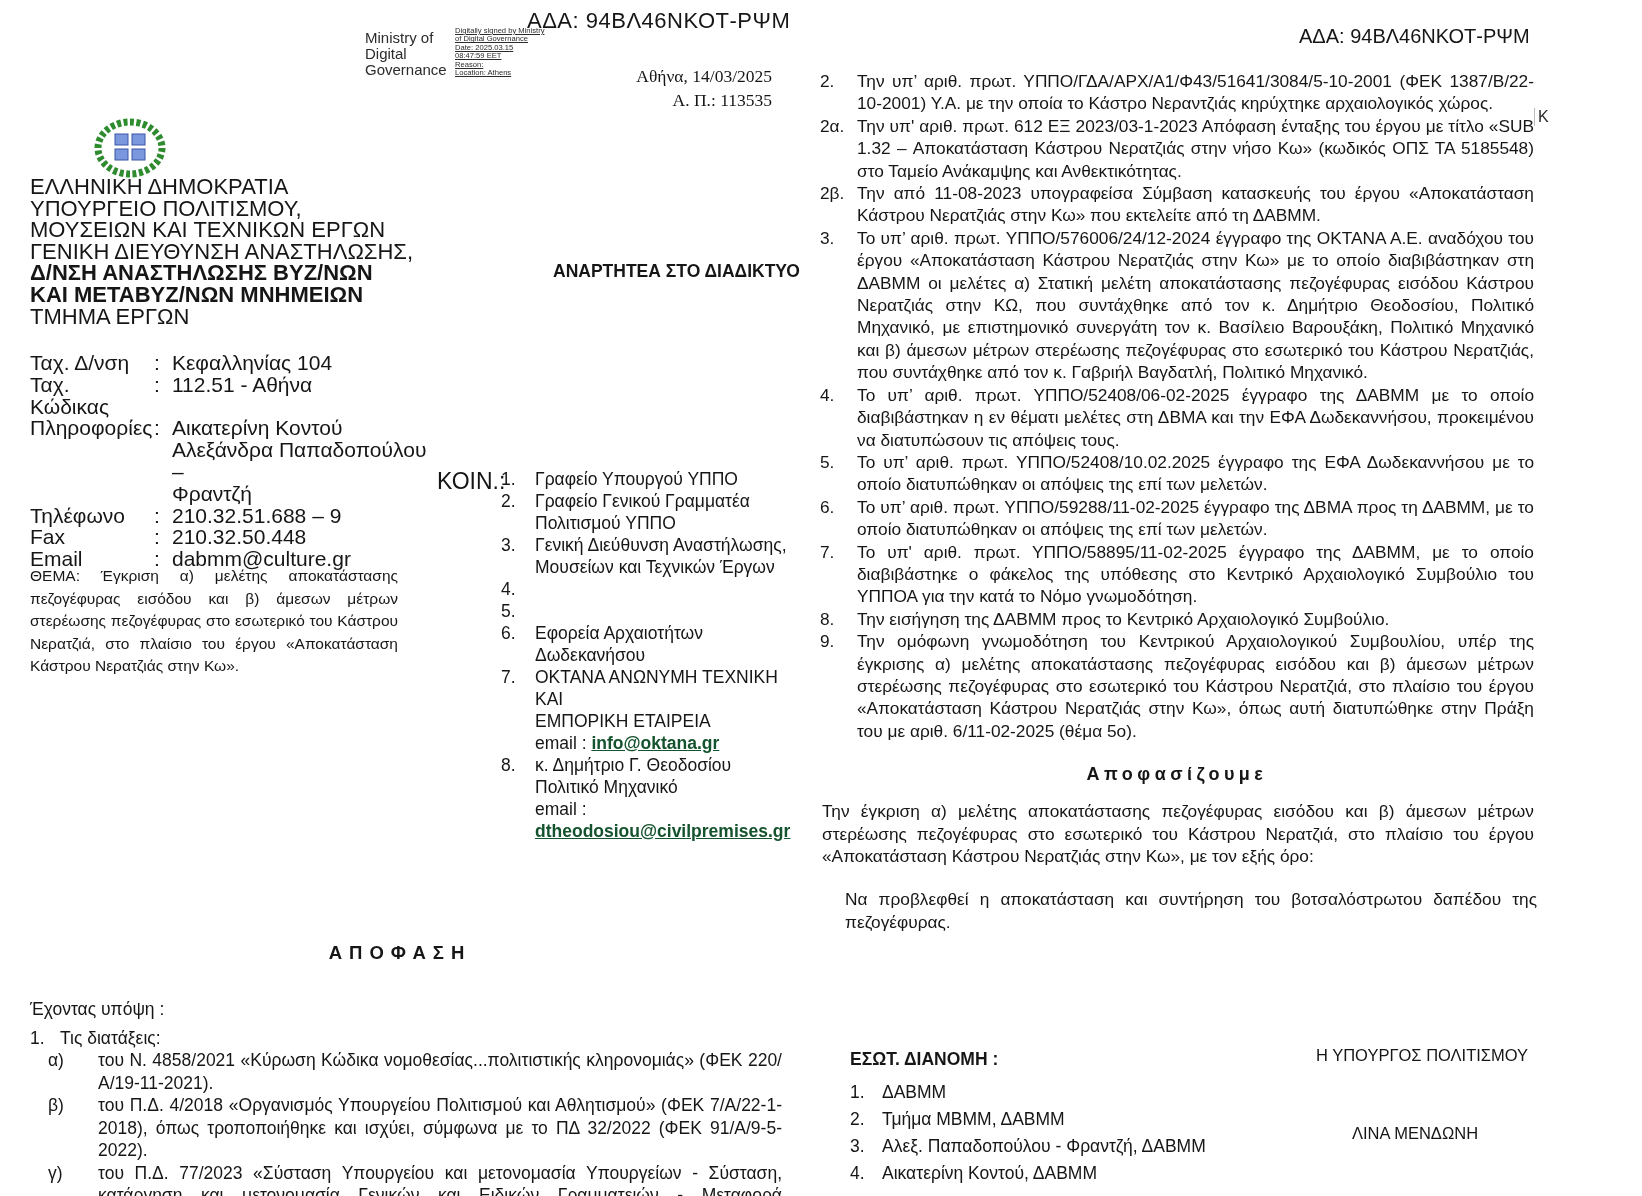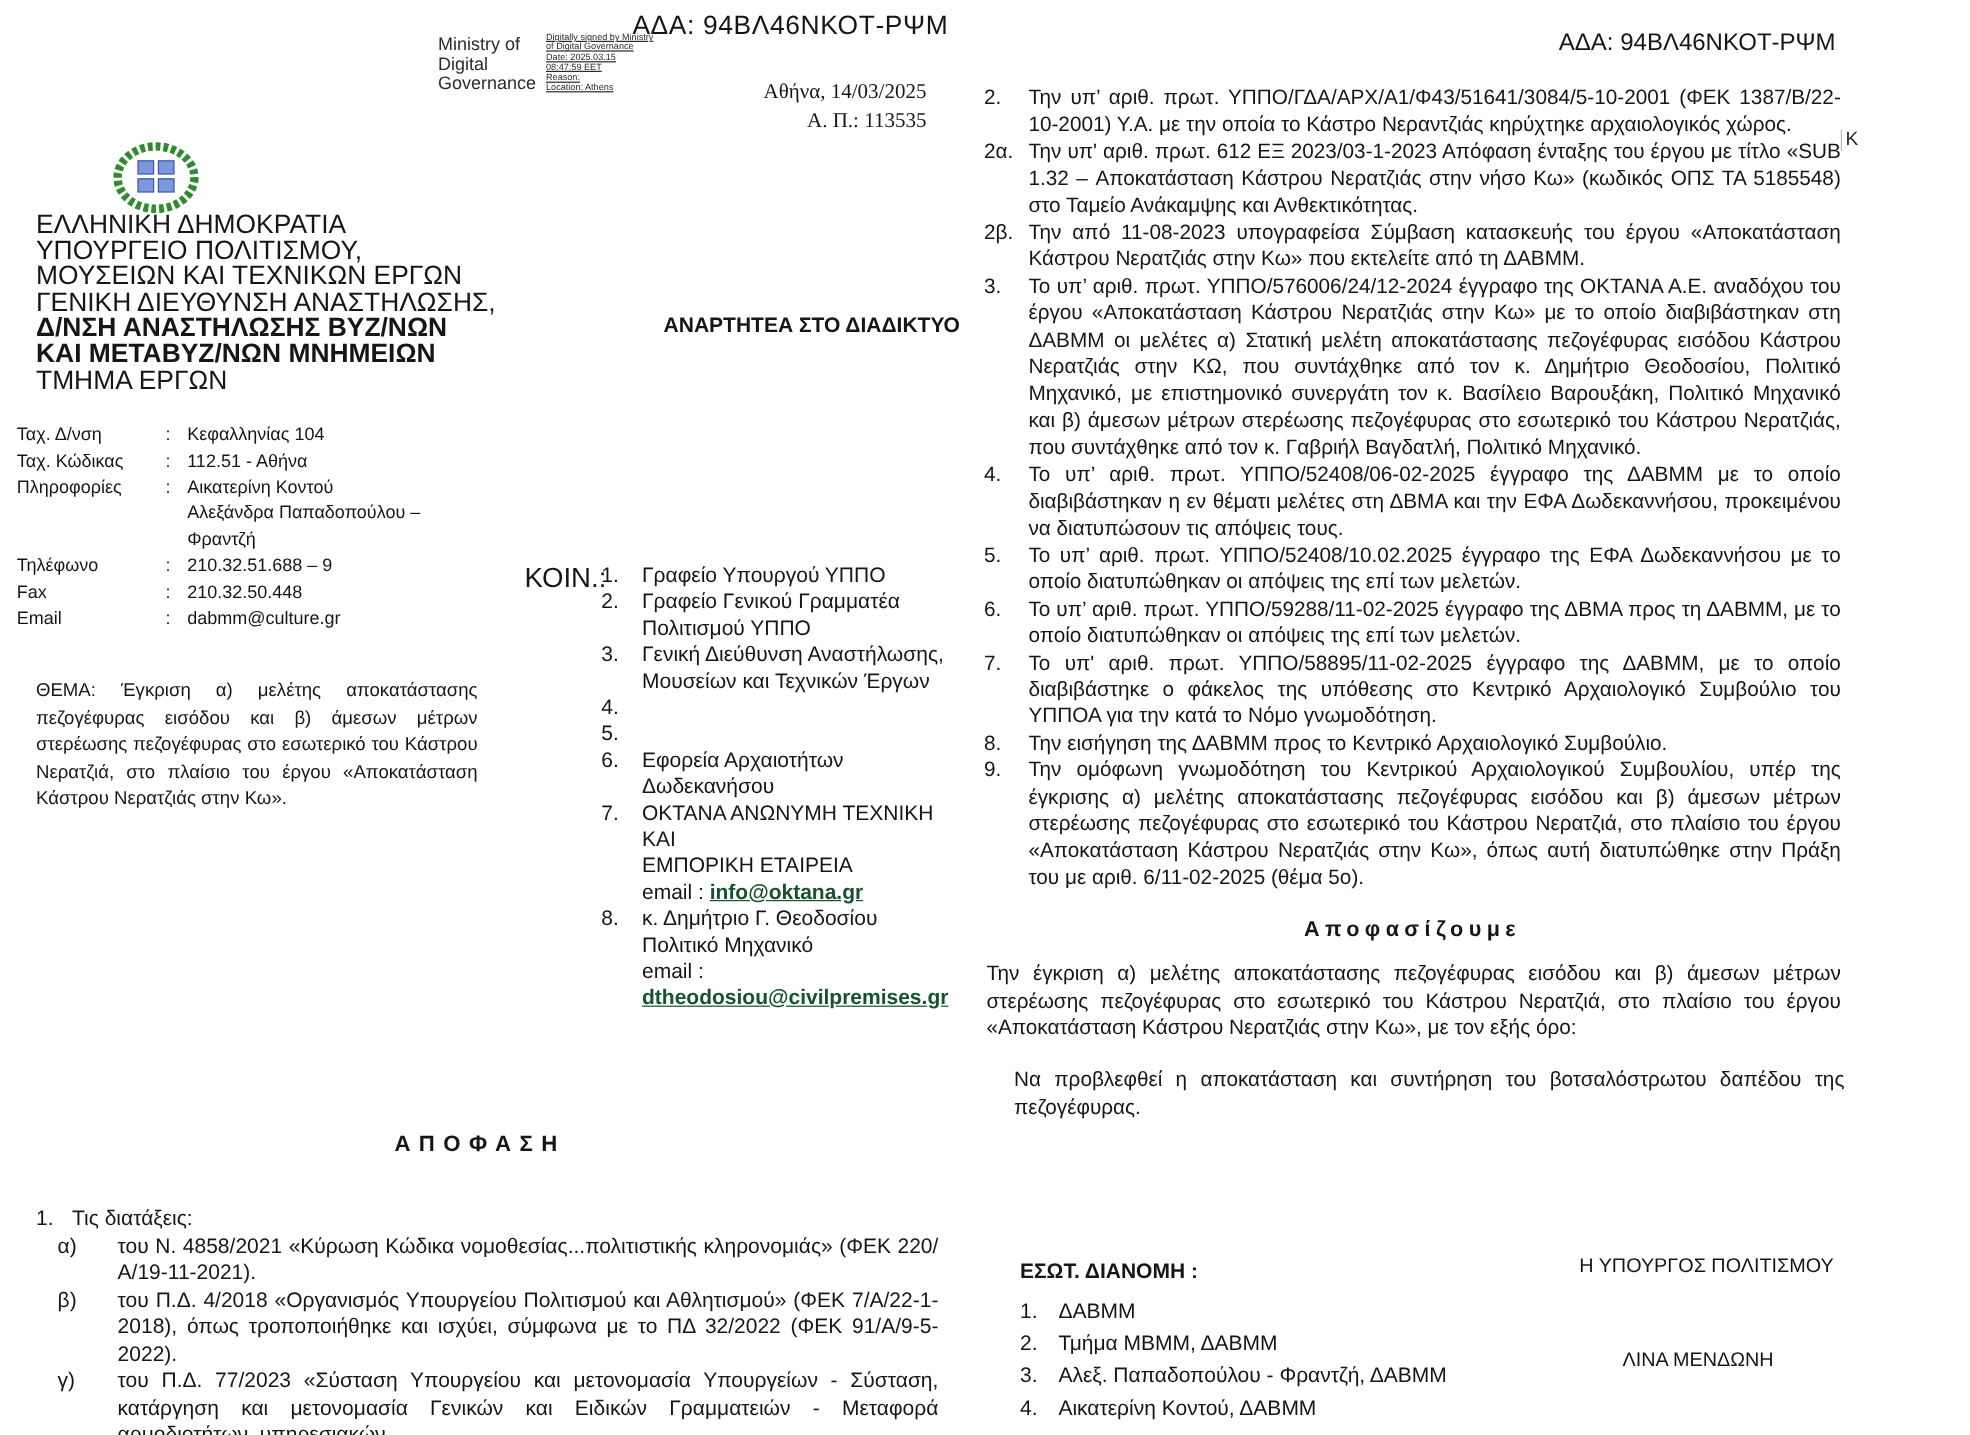--- a/index.html
+++ b/index.html
@@ -19,21 +19,21 @@
             font-family:"Liberation Serif","DejaVu Serif",serif;font-size:17.5px;line-height:24px;}
   .stray-k{left:1534px;top:108px;font-size:16px;color:#2a2a2a;border-left:1px solid #bdbdbd;padding-left:3px;}
 
   
   .emblem{left:93px;top:118px;width:74px;height:62px;}
 
   
   .sender{left:30px;top:176px;width:430px;font-size:22px;line-height:21.6px;}
 
   
-  .contact{left:14px;top:352px;width:400px;font-size:15px;line-height:21.8px;}
+  .contact{left:30px;top:352px;width:400px;font-size:21px;line-height:21.8px;}
   .contact-row{display:grid;grid-template-columns:124px 18px 1fr;}
 
   
   .subject{left:30px;top:565px;width:368px;font-size:15.5px;line-height:22.5px;text-align:justify;}
 
   
   .anartitea{left:553px;top:261px;font-size:17.5px;font-weight:700;}
   .koin-label{left:437px;top:468px;font-size:23px;}
   .koin-list{left:501px;top:468px;width:304px;font-size:17.5px;line-height:22px;}
   .koin-item{display:grid;grid-template-columns:34px 1fr;}
@@ -215,20 +215,21 @@
     <span>8.</span>
     <span><span class="pre">κ. Δημήτριο Γ. Θεοδοσίου
 Πολιτικό Μηχανικό</span><span class="pre">
 email :
 </span><a class="link">dtheodosiou@civilpremises.gr</a></span>
   </div>
 </div>
 
   <div class="abs apofasi-heading">ΑΠΟΦΑΣΗ</div>
   <div class="abs vision">
+    <div>Έχοντας υπόψη :</div>
     <div class="vision-first">
       <span>1.</span>
       <span>Τις διατάξεις:</span>
     </div>
     <div>
   <div class="sub-item">
     <span class="sub-num">α)</span>
     <span class="sub-text">του Ν. 4858/2021 «Κύρωση Κώδικα νομοθεσίας...πολιτιστικής κληρονομιάς» (ΦΕΚ 220/Α/19-11-2021).</span>
   </div>
 

